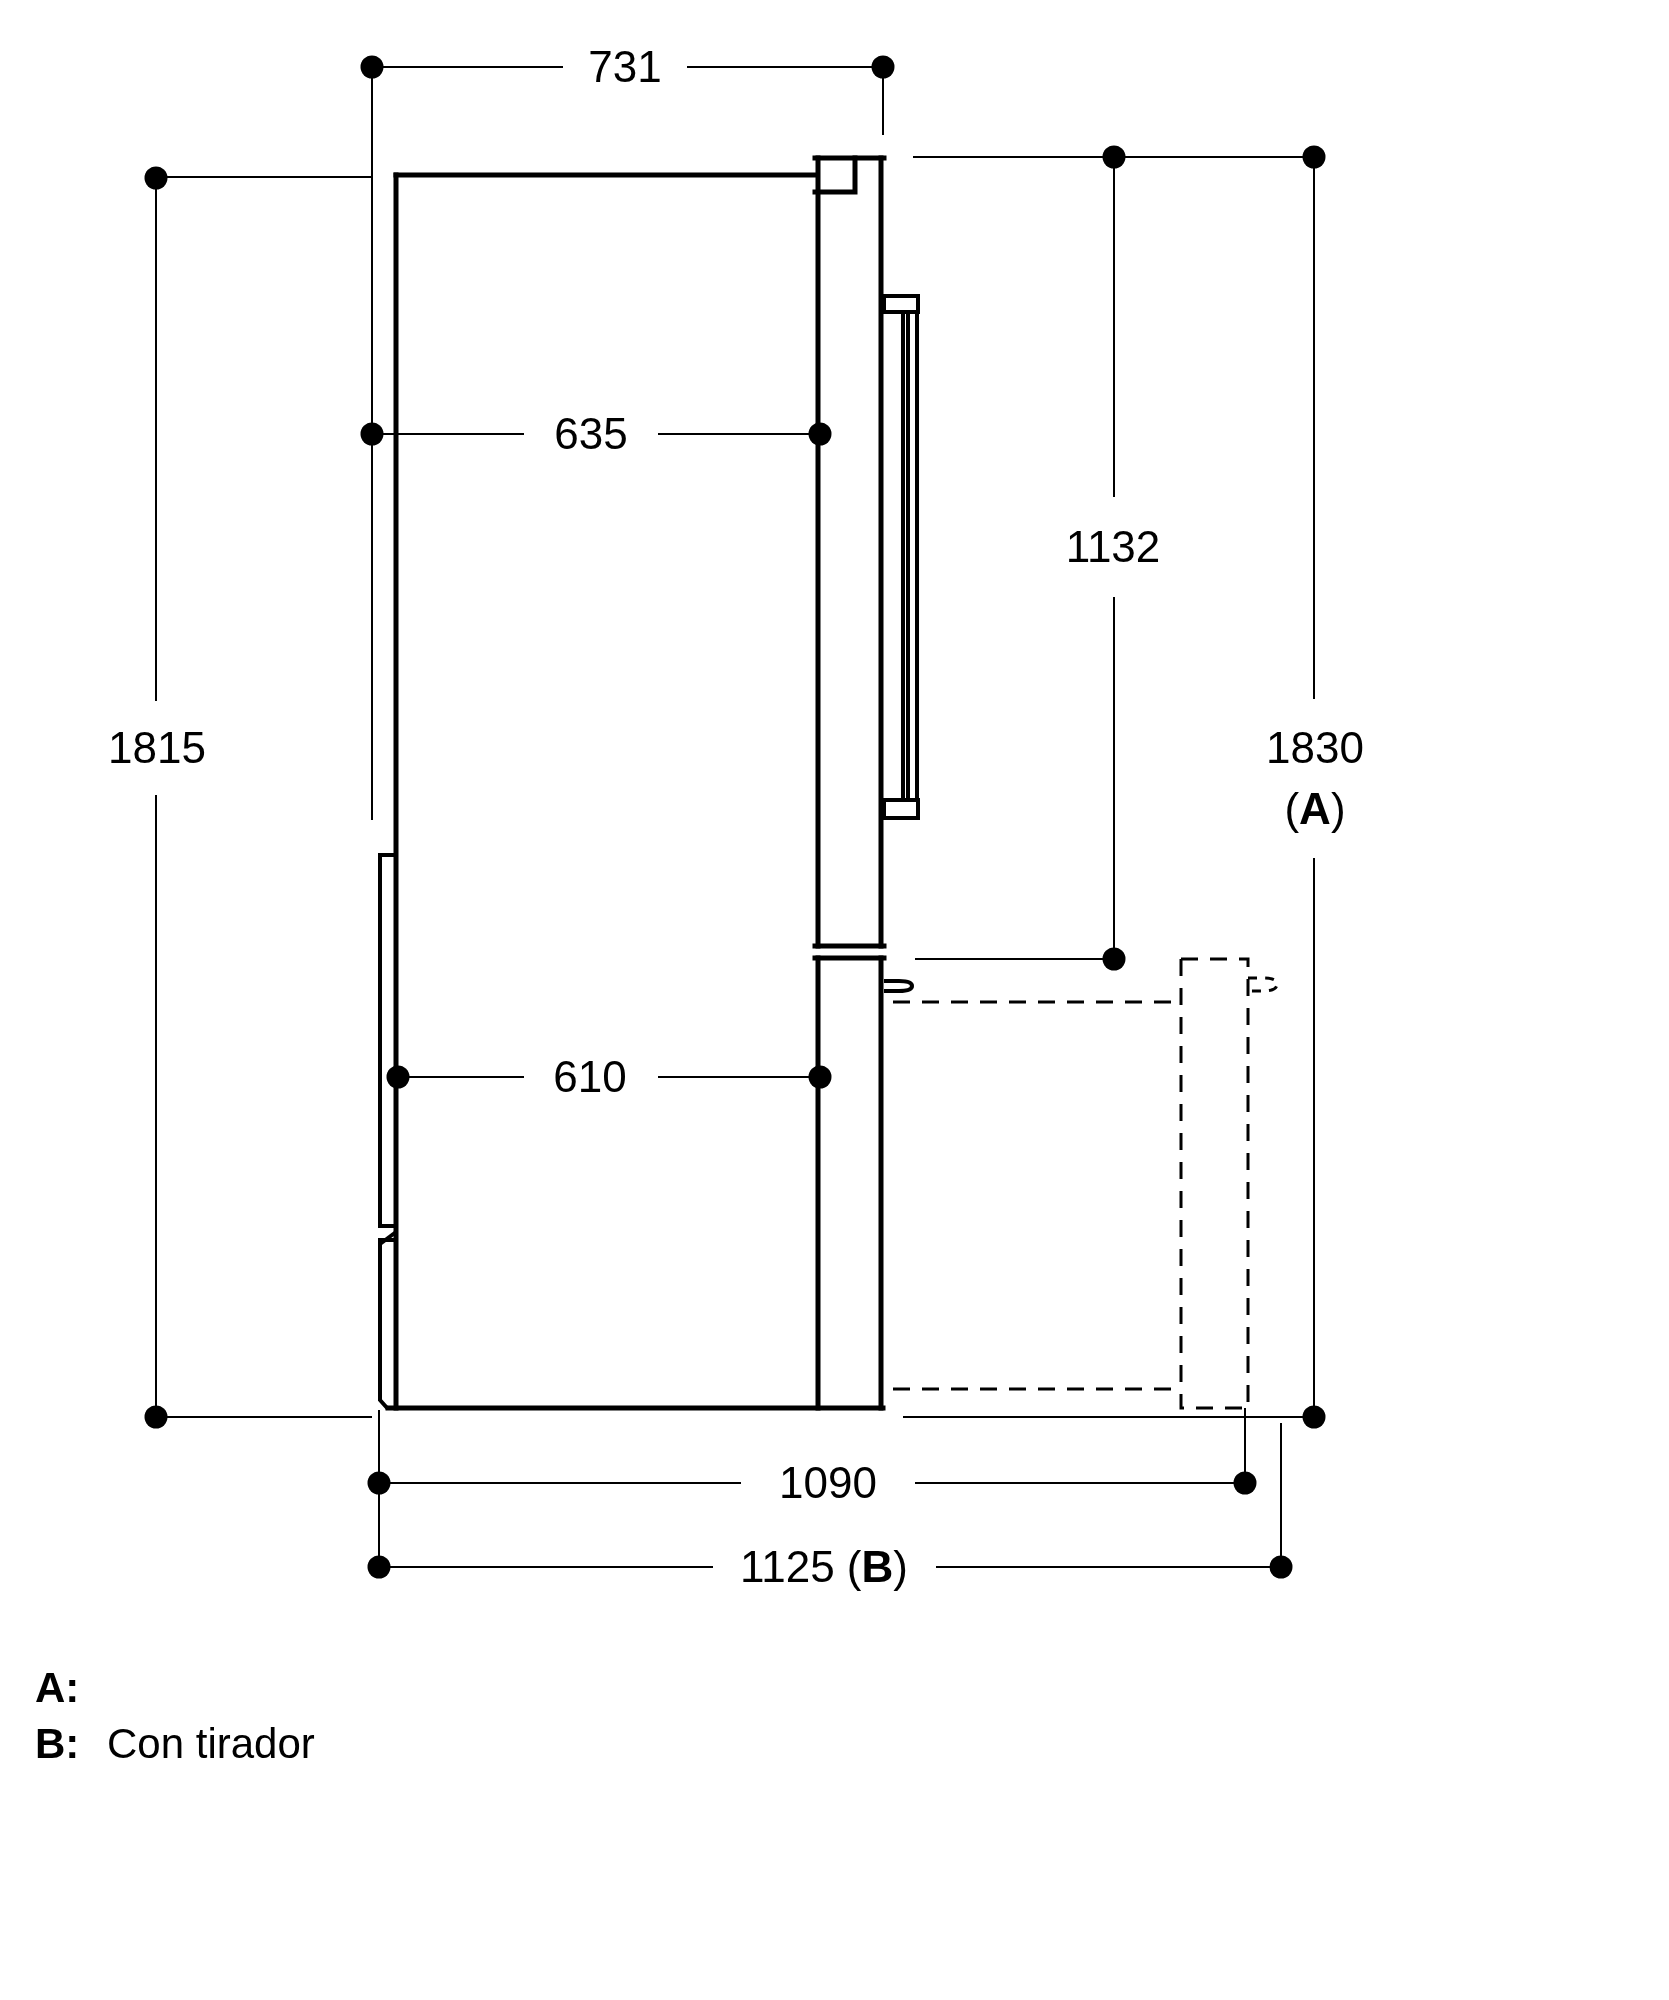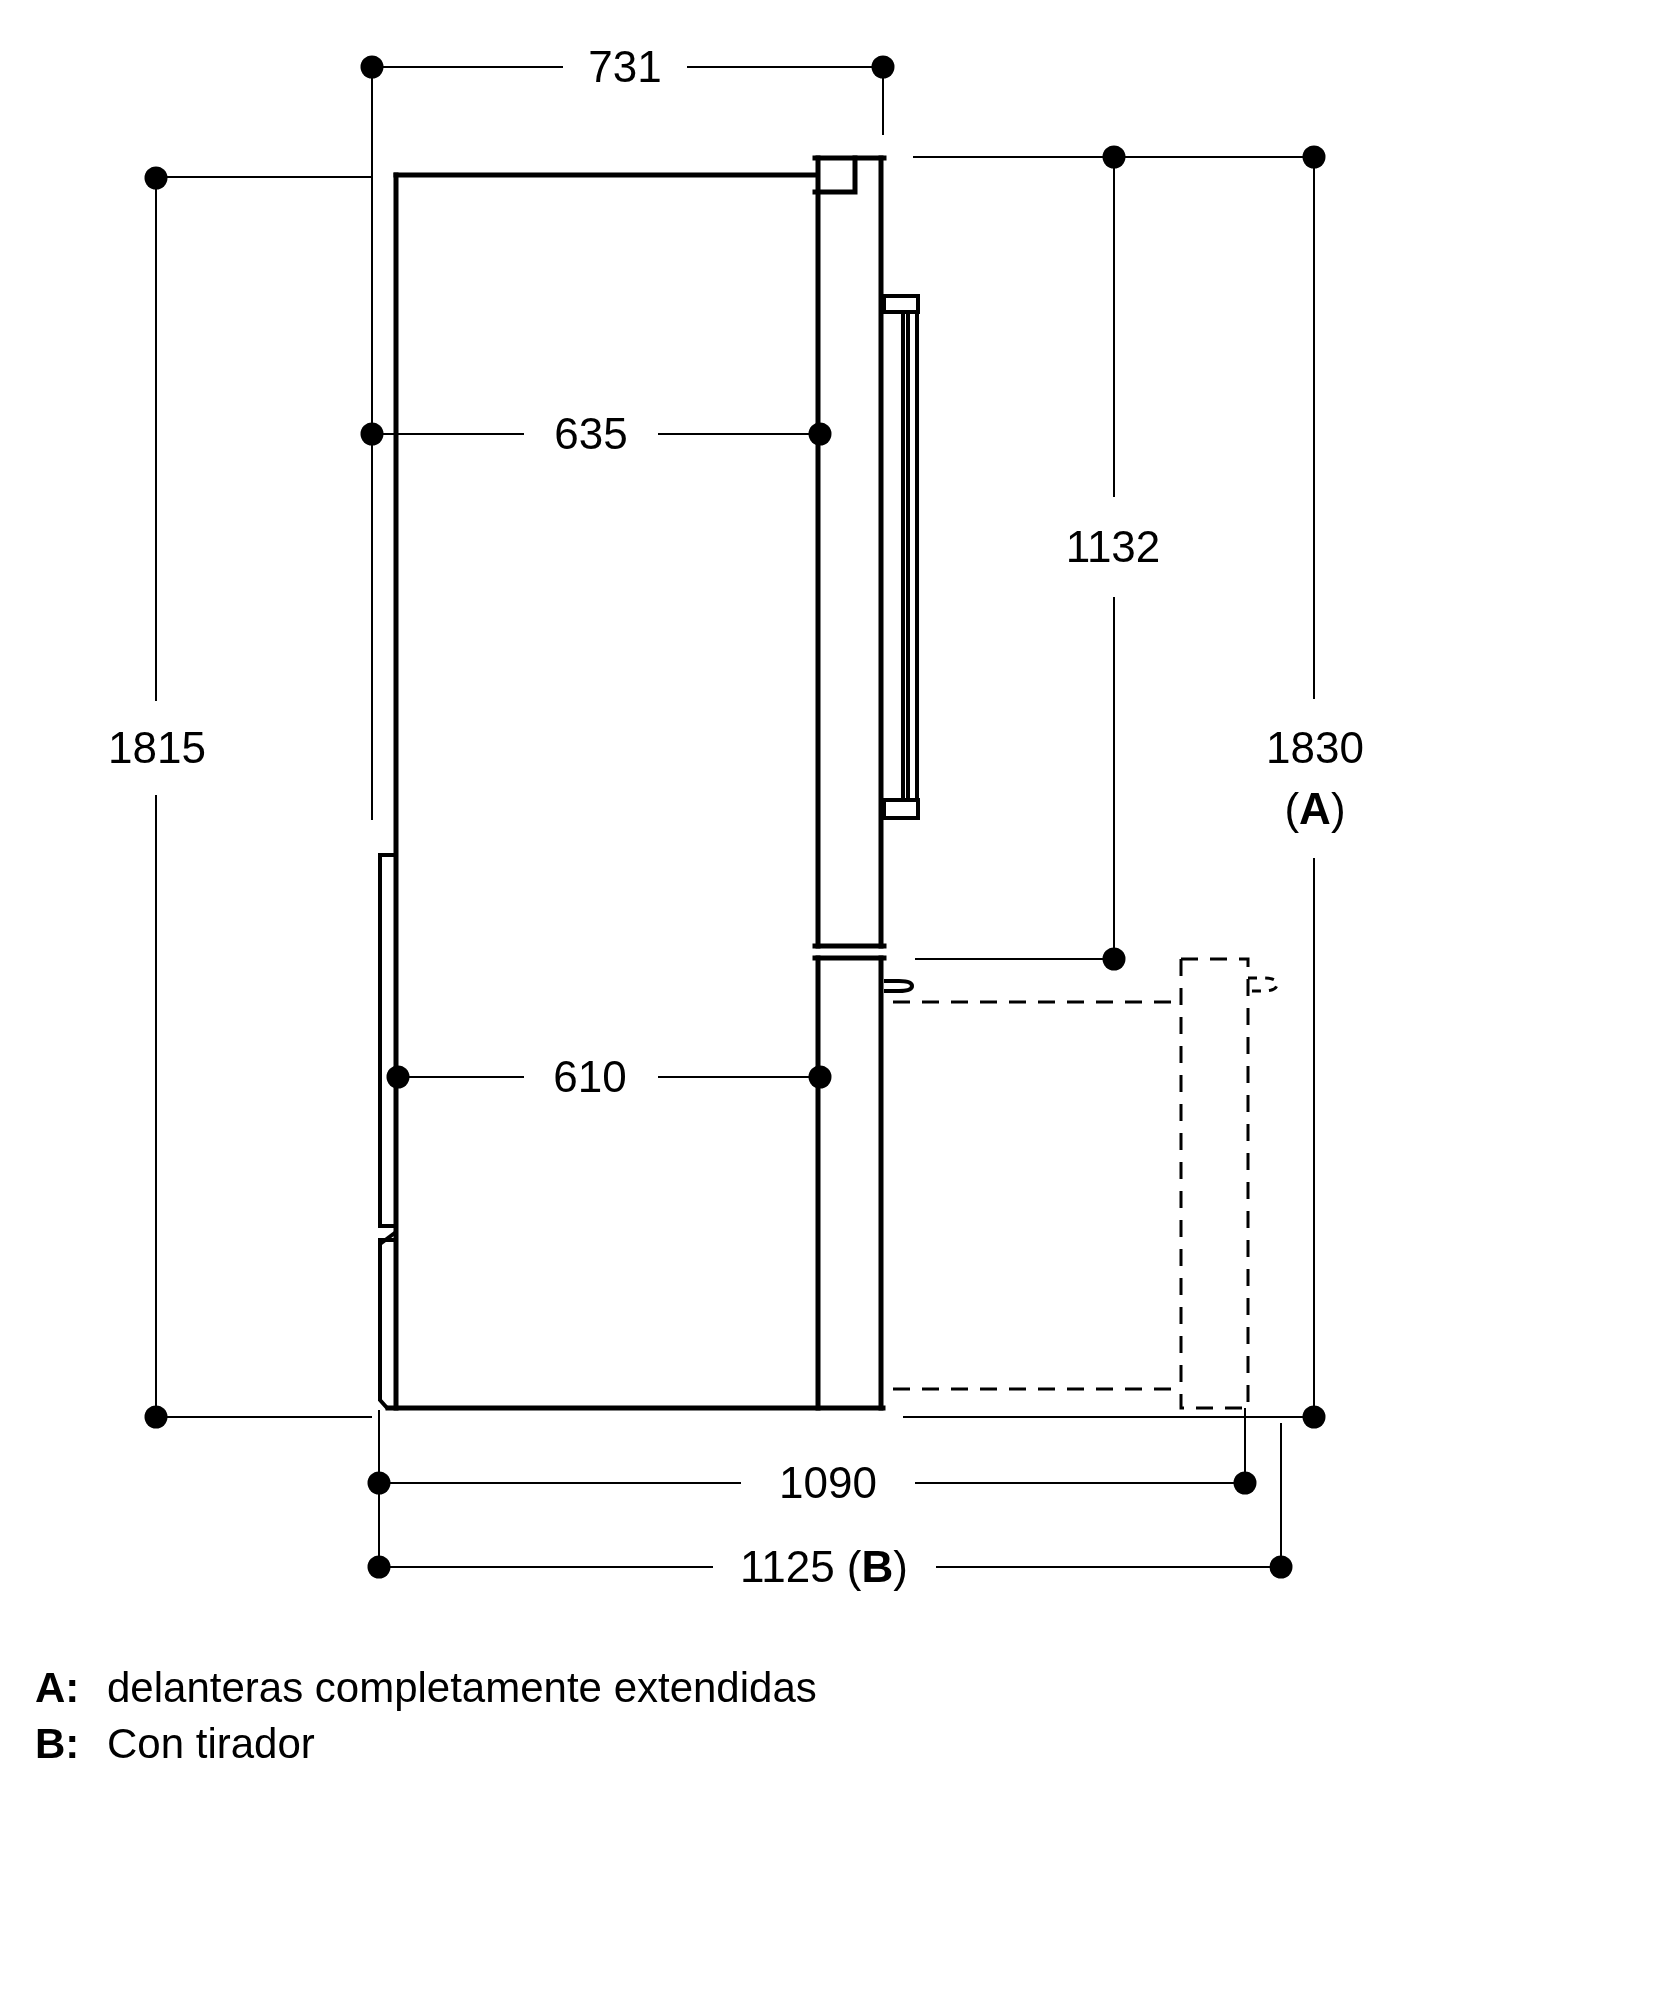--- a/index.html
+++ b/index.html
@@ -127,21 +127,20 @@
       <circle cx="379" cy="1567" r="11.5"></circle>
       <circle cx="1281" cy="1567" r="11.5"></circle>
       <text x="824" y="1582" text-anchor="middle"><tspan>1125 (</tspan><tspan font-weight="bold">B</tspan><tspan>)</tspan></text>
     </g>
   </svg>
 
   <div class="notes">
     <div class="note-row">
       <span class="note-key">A:</span>
       <span>
-        <div>delanteras completamente extendidas</div>
       </span>
     </div>
     <div class="note-row">
       <span class="note-key">B:</span>
       <span>Con tirador</span>
     </div>
   </div>
 
 </div>
 

